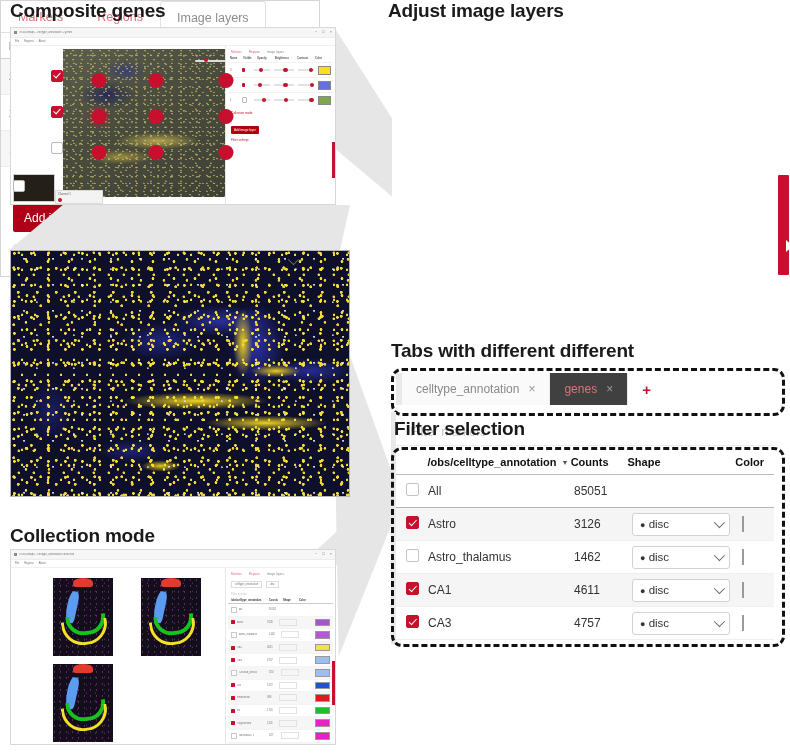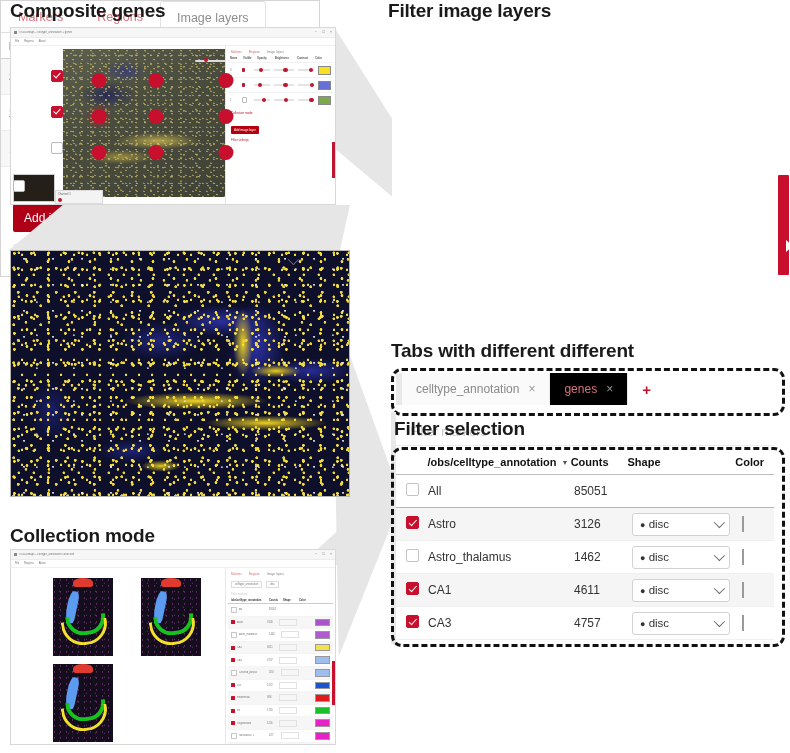--- a/index.html
+++ b/index.html
@@ -269,21 +269,21 @@
   
   #tabs-strip{
     left:396px;top:373px;width:378px;height:32px;background:#fff;
     display:flex;align-items:stretch;
   }
   .edge{width:6px;background:#e9e9e9;}
   .ds-tab{
     display:flex;align-items:center;gap:9px;padding:0 14px;font-size:12px;color:#8a8a8a;
     background:#fafafa;border-right:1px solid #ececec;
   }
-  .ds-tab.red{color:#d9737a;background:#000000;}
+  .ds-tab.red{color:#d9737a;background:#404040;}
   .ds-x{font-size:12px;color:#9a9a9a;}
   .ds-plus{display:flex;align-items:center;padding:0 14px;color:#c8102e;font-size:15px;font-weight:bold;}
 
   
   #marker-area{left:391px;top:412px;width:388px;height:232px;}
   .ms-filterrow{
     position:absolute;left:5px;top:6px;width:378px;height:28px;background:#fff;
     border-bottom:1px solid #ececec;display:flex;align-items:center;padding-left:14px;
     box-sizing:border-box;
   }
@@ -505,21 +505,21 @@
 
 <div class="abs" id="micro-image">
   <div class="micro-inner">
     <div class="micro-blue"></div>
     <div class="micro-yellow"></div>
     <div class="micro-dots"></div>
     <div class="micro-white"></div>
   </div>
 </div>
 
-<div class="abs section-title" style="left:388px;top:0px;">Filter image layers</div>
+<div class="abs section-title" style="left:388px;top:0px;">Adjust image layers</div>
 
 <div id="layers-panel">
   <div class="lp-tabs">
     <div class="lp-tab">Markers</div>
     <div class="lp-tab">Regions</div>
     <div class="lp-tab active">Image layers</div>
   </div>
 
   <div class="lp-thead">
     <span class="c-name">Name</span>

